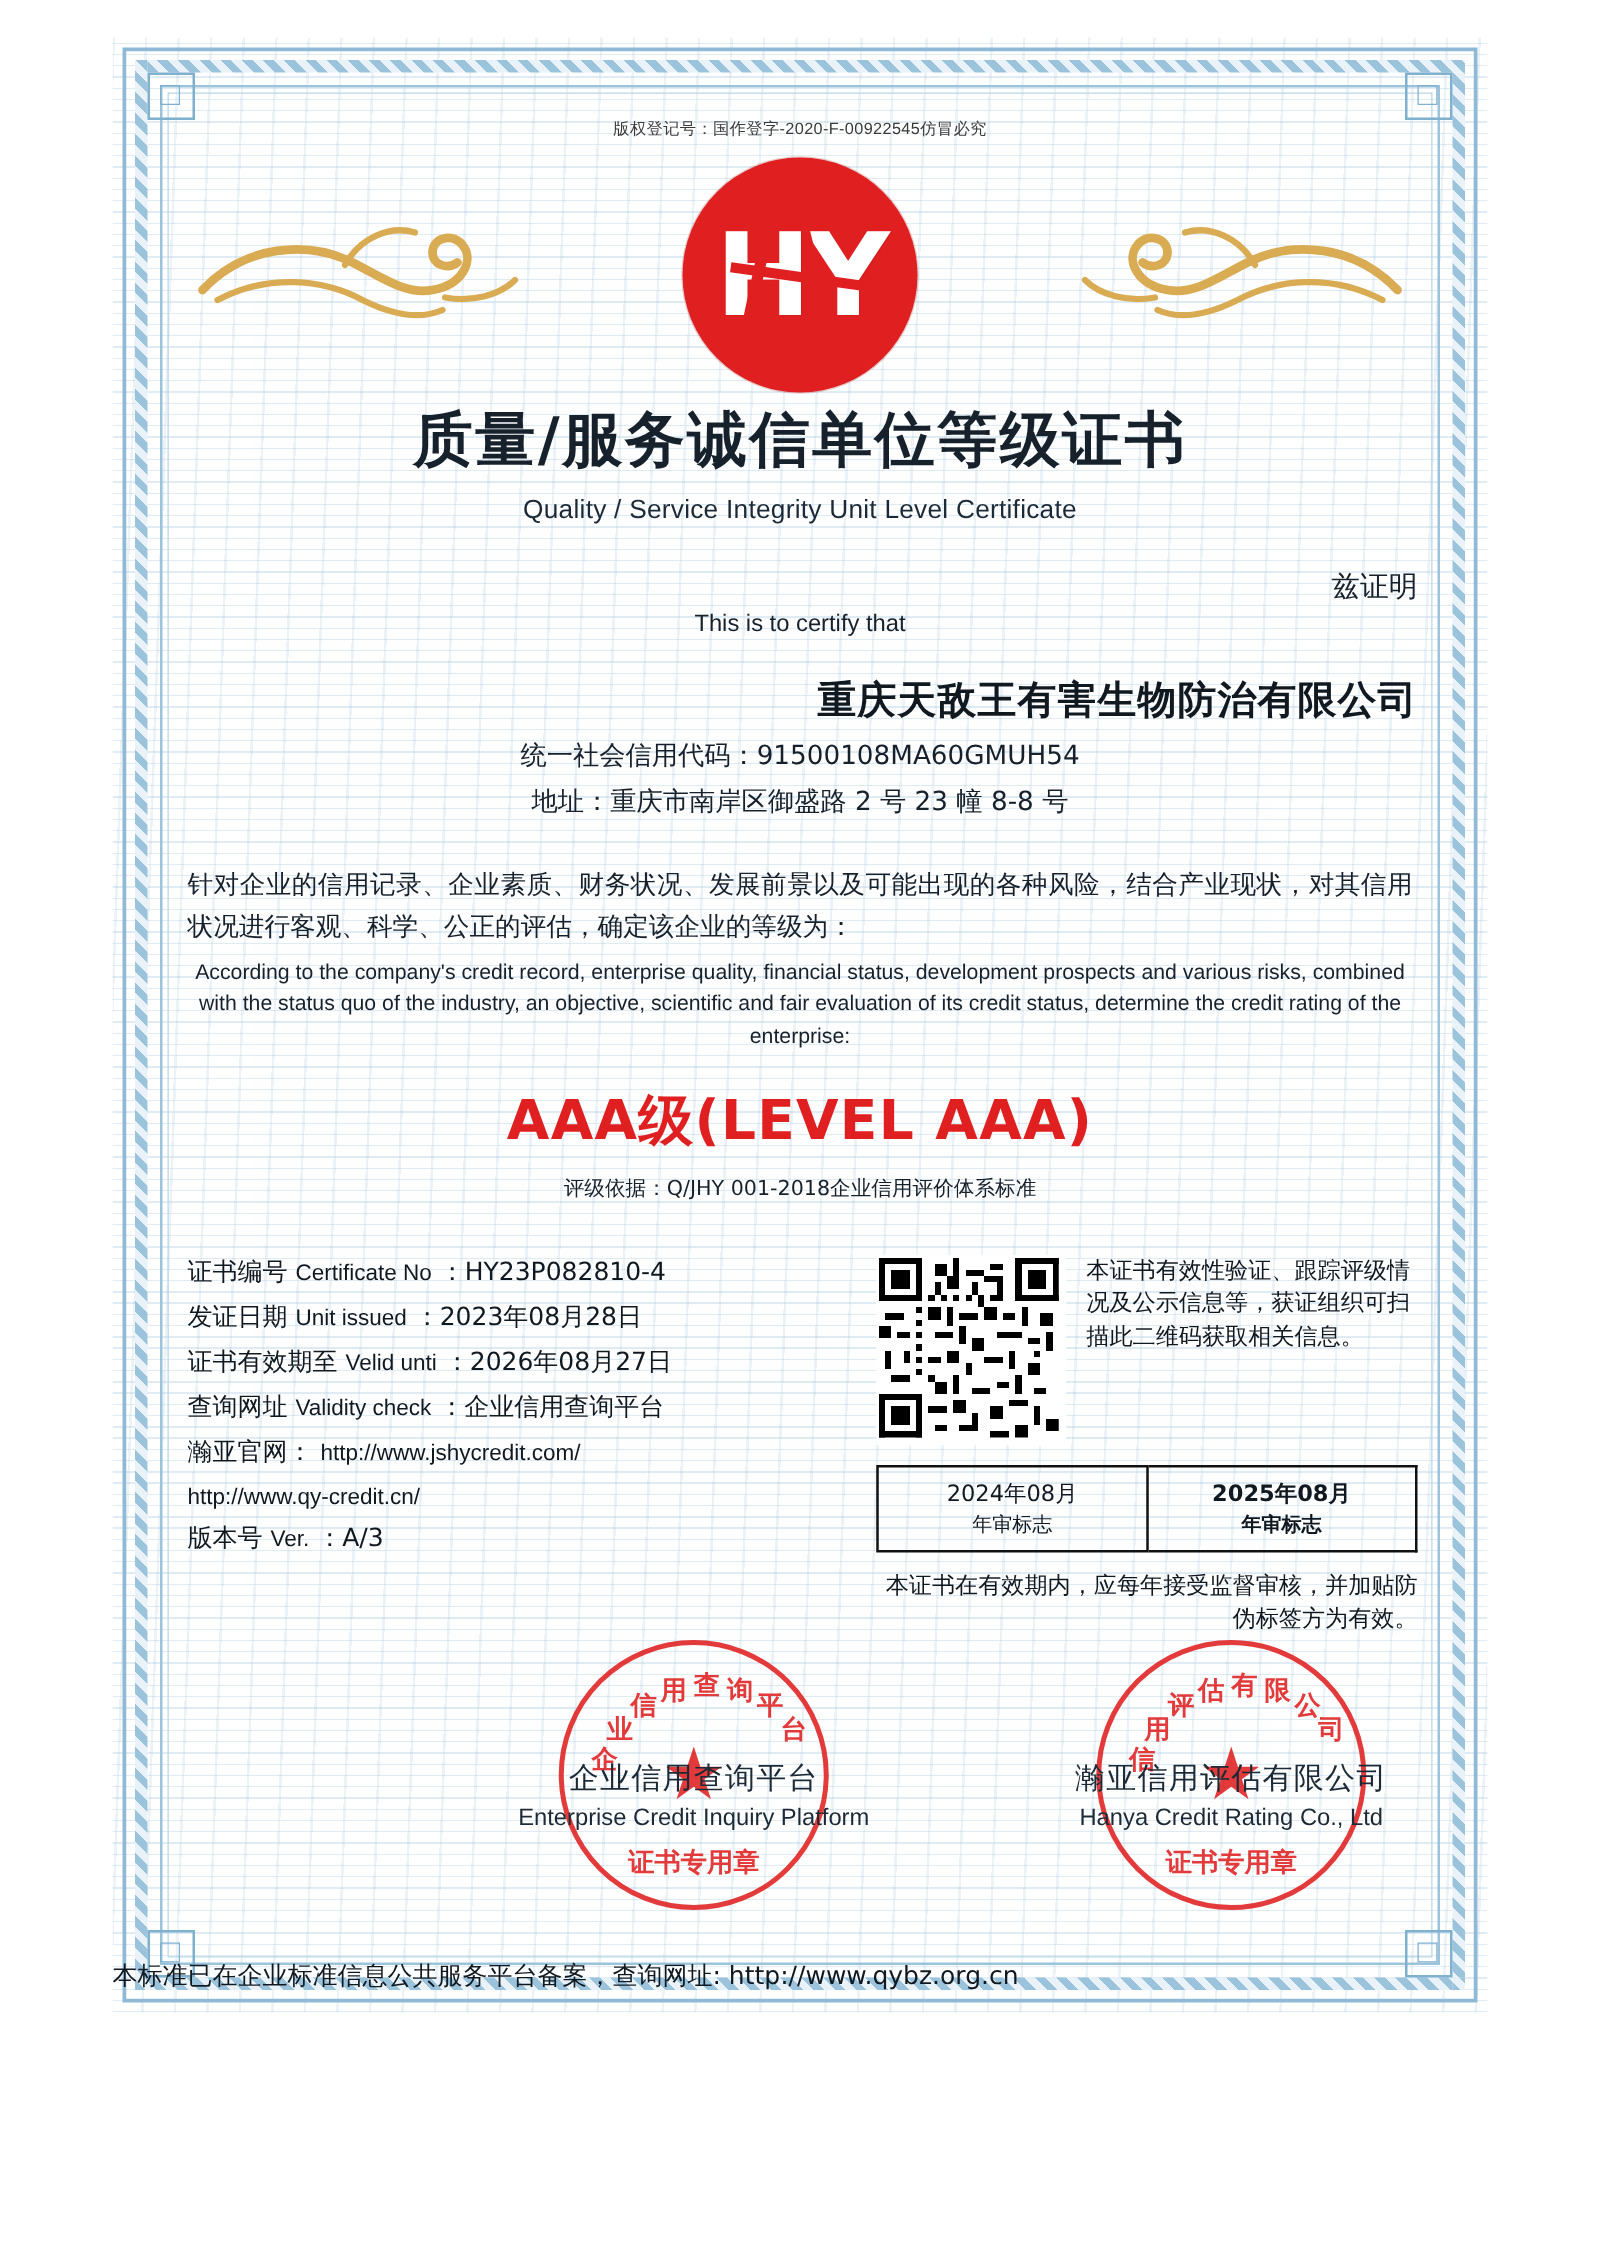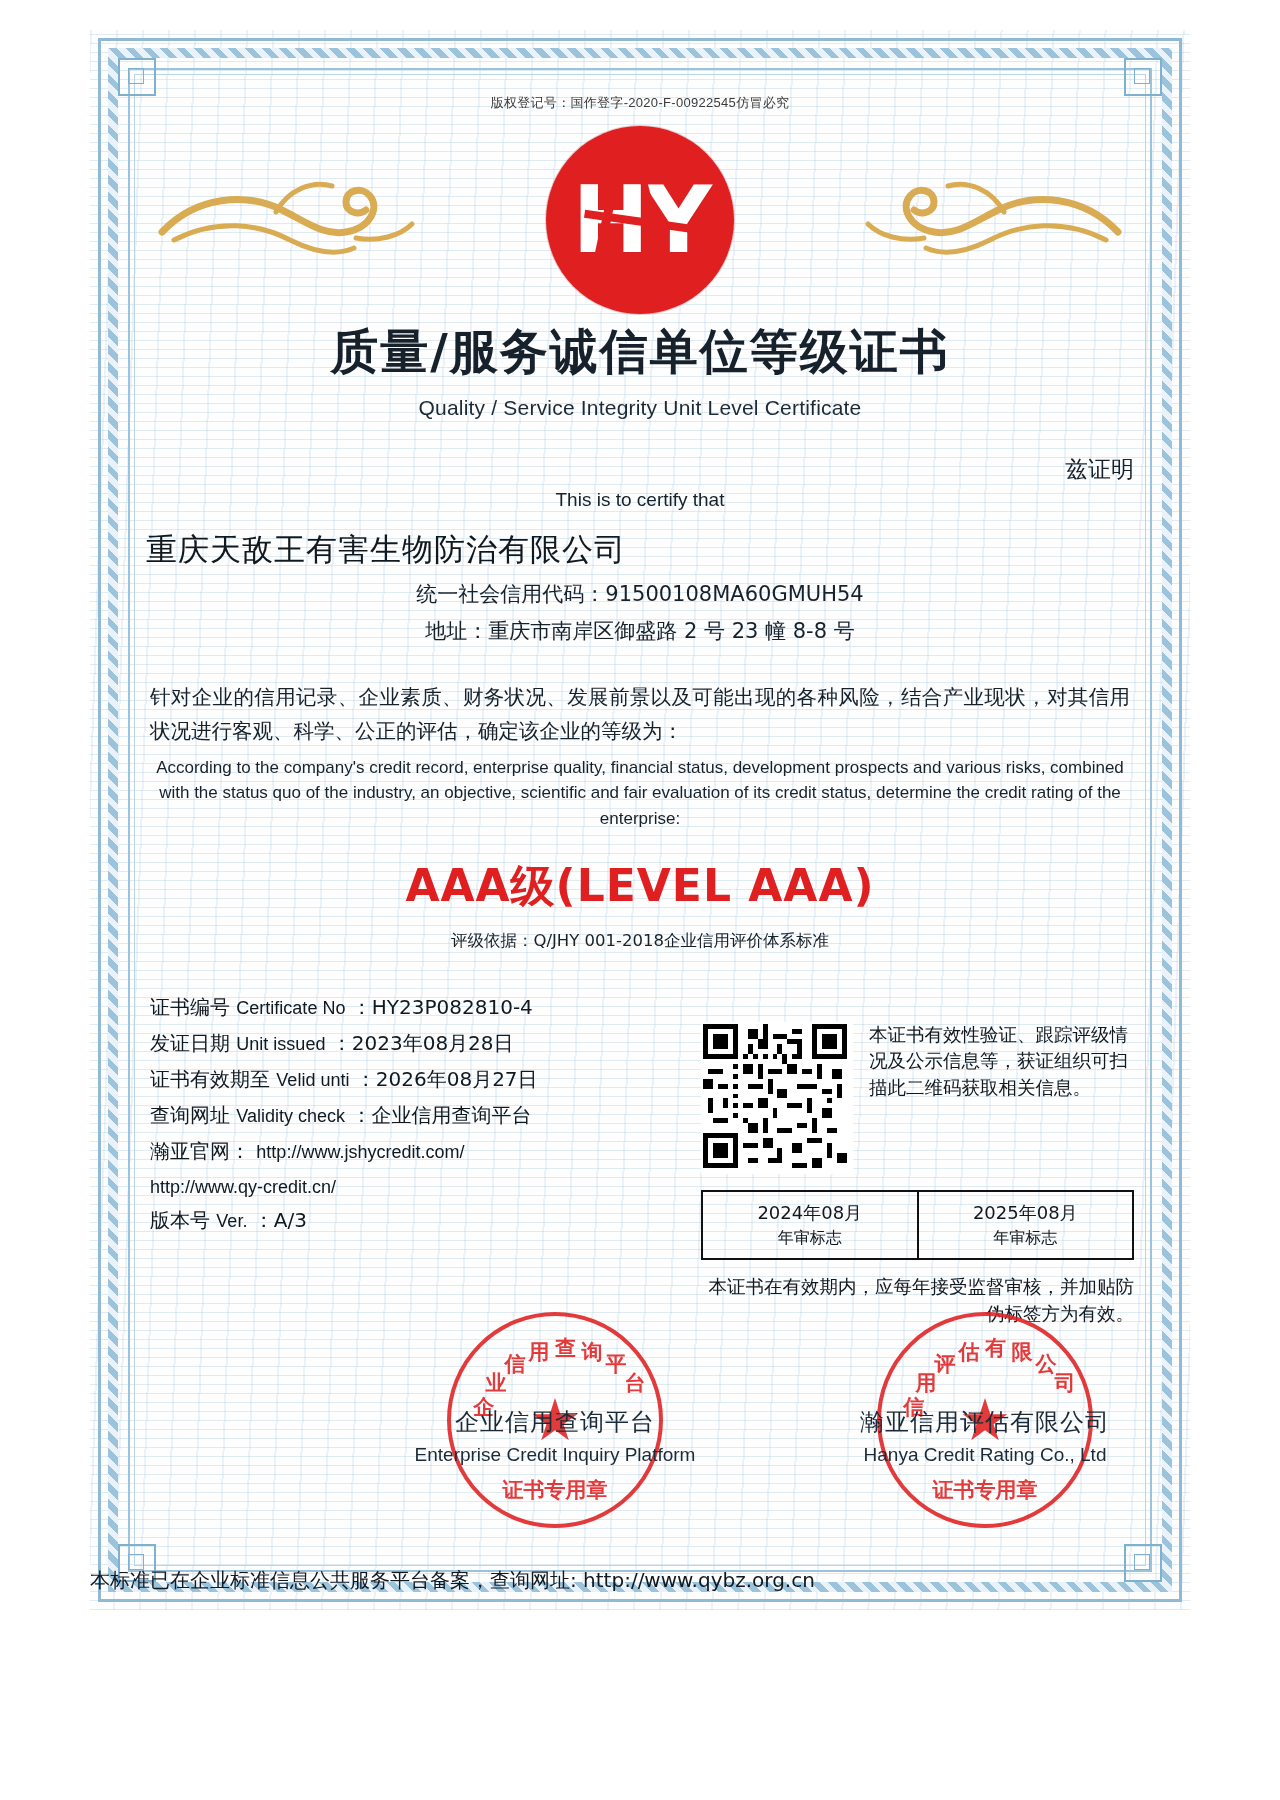--- a/index.html
+++ b/index.html
@@ -177,25 +177,25 @@
     margin-top: 34px;
     font-family: Liberation Mono, monospace;
   }
   .certify-en {
     text-align: center;
     font-size: 19px;
     color: #16212c;
     margin-top: 4px;
   }
   .company-name {
-    text-align: left;
+    text-align: right;
     font-size: 31px;
-    font-weight: normal;
+    font-weight: bold;
     color: #101820;
-    margin-top: 18px;
+    margin-top: 28px;
     letter-spacing: 1px;
     font-family: "DejaVu Sans", sans-serif;
   }
   .company-code,
   .company-addr {
     text-align: center;
     font-size: 21px;
     color: #16212c;
     margin-top: 9px;
     font-family: "DejaVu Sans", sans-serif;
@@ -260,21 +260,20 @@
     font-family: "DejaVu Sans", sans-serif;
     white-space: nowrap;
   }
   .detail-line .en { font-family: "Liberation Sans", sans-serif; font-size: 18px; }
 
   .details-right {
     flex: 1;
     display: flex;
     flex-direction: column;
     padding-left: 6px;
-    margin-top: 28px;
   }
   .qr-row {
     display: flex;
     align-items: flex-start;
   }
   .qr {
     width: 148px;
     height: 148px;
     flex: 0 0 148px;
     background: #ffffff;
@@ -295,21 +294,21 @@
   .stamp-box {
     flex: 1;
     border: 2px solid #111;
     height: 66px;
     display: flex;
     flex-direction: column;
     align-items: center;
     justify-content: center;
     font-family: "DejaVu Sans", sans-serif;
   }
-  .stamp-box + .stamp-box { border-left: none; }
+  .stamp-box + .stamp-box { border-left: none; font-weight: bold; }
   .stamp-box .y { font-size: 18px; color: #101820; }
   .stamp-box .t { font-size: 16px; color: #101820; margin-top: 3px; }
 
   .annual-note {
     font-size: 18.5px;
     line-height: 1.45;
     color: #101820;
     margin-top: 14px;
     text-align: right;
     font-family: "DejaVu Sans", sans-serif;

